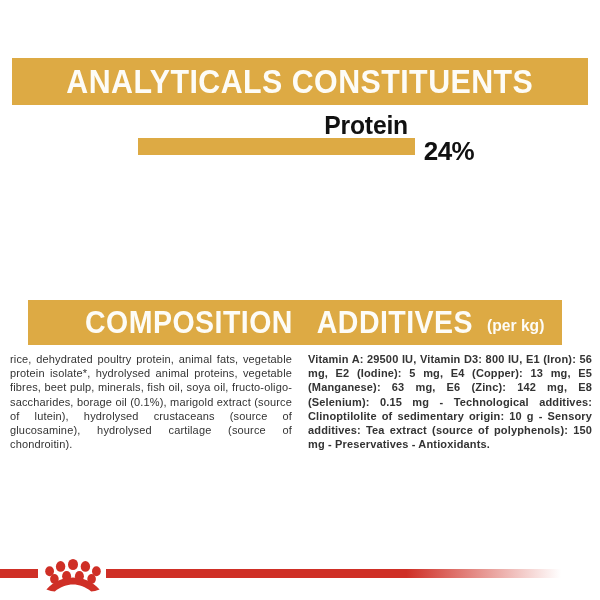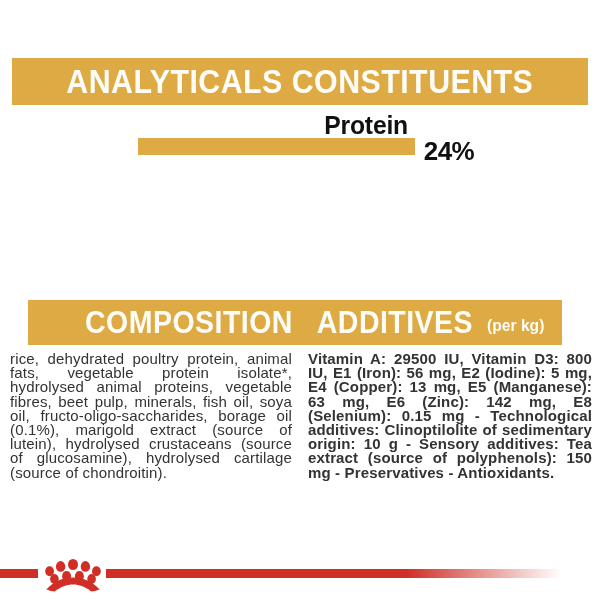--- a/index.html
+++ b/index.html
@@ -74,21 +74,21 @@
     font-weight: 700;
     color: #111111;
     margin-left: 9px;
     line-height: 1;
     letter-spacing: -0.5px;
   }
 
   
   .body-text {
     position: absolute;
-    font-size: 15px;
+    font-size: 11px;
     line-height: 14.2px;
     color: #333333;
     text-align: justify;
     font-family: "Liberation Sans", sans-serif;
     letter-spacing: 0.15px;
   }
   #composition-text { left: 10px; top: 352px; width: 282px; }
   #additives-text  { left: 308px; top: 352px; width: 284px; font-weight: bold; }
 
   

